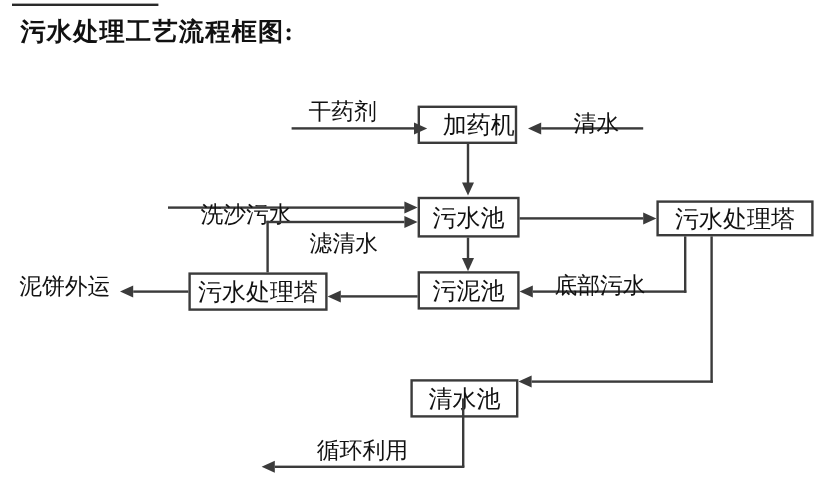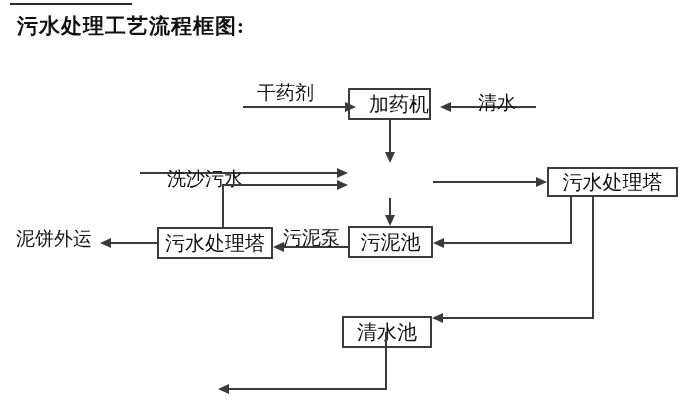--- a/index.html
+++ b/index.html
@@ -31,20 +31,23 @@
 
 <div class="canvas">
 
   <div class="artifact" style="left:10px; top:3px; width:122px; height:2px;"></div>
 
   <div class="title">污水处理工艺流程框图:</div>
 
   <div class="node" style="left:348px; top:88px;  width:83px;  height:32px;justify-content:flex-end;">
     <span>加药机</span>
   </div>
+  <div class="node" style="left:348px; top:164px; width:85px;  height:34px;">
+    <span>污水池</span>
+  </div>
   <div class="node" style="left:348px; top:226px; width:85px;  height:32px;">
     <span>污泥池</span>
   </div>
   <div class="node" style="left:547px; top:167px; width:131px; height:30px;">
     <span>污水处理塔</span>
   </div>
   <div class="node" style="left:157px; top:227px; width:116px; height:32px;">
     <span>污水处理塔</span>
   </div>
   <div class="node" style="left:342px; top:300px; width:90px;  height:32px;margin-top:16px;">
@@ -62,40 +65,42 @@
   <div class="v-line" style="left:389px; top:120px; height:33px;"></div>
   <div class="arr arr-d" style="left:385px; top:152px;"></div>
 
   <div class="h-line" style="left:140px; top:172px; width:197px;"></div>
   <div class="arr arr-r" style="left:337px; top:168px;"></div>
   <div class="lbl" style="left:167px; top:150px;margin-top:16px;">洗沙污水</div>
 
   <div class="v-line" style="left:222px; top:184px; height:43px;"></div>
   <div class="h-line" style="left:222px; top:184px; width:115px;"></div>
   <div class="arr arr-r" style="left:337px; top:180px;"></div>
+  <div class="lbl" style="left:258px; top:190px;">滤清水</div>
 
   <div class="h-line" style="left:433px; top:181px; width:103px;"></div>
   <div class="arr arr-r" style="left:536px; top:177px;"></div>
 
   <div class="v-line" style="left:389px; top:198px; height:17px;"></div>
   <div class="arr arr-d" style="left:385px; top:215px;"></div>
 
   <div class="v-line" style="left:570px; top:197px; height:47px;"></div>
   <div class="h-line" style="left:444px; top:242px; width:128px;"></div>
   <div class="arr arr-l" style="left:433px; top:238px;"></div>
+  <div class="lbl" style="left:462px; top:225px;">底部污水</div>
 
   <div class="h-line" style="left:284px; top:246px; width:64px;"></div>
   <div class="arr arr-l" style="left:273px; top:242px;"></div>
-  <div class="lbl" style="left:283px; top:225px;">污泥泵</div>
 
   <div class="h-line" style="left:111px; top:242px; width:46px;"></div>
   <div class="arr arr-l" style="left:100px; top:238px;"></div>
   <div class="lbl" style="left:16px; top:226px;text-align:right;">泥饼外运</div>
 
   <div class="v-line" style="left:592px; top:197px; height:122px;"></div>
   <div class="h-line" style="left:443px; top:317px; width:151px;"></div>
   <div class="arr arr-l" style="left:432px; top:313px;"></div>
 
   <div class="v-line" style="left:385px; top:332px; height:57px;"></div>
   <div class="h-line" style="left:229px; top:388px; width:158px;"></div>
   <div class="arr arr-l" style="left:218px; top:384px;"></div>
+  <div class="lbl" style="left:264px; top:363px;">循环利用</div>
 
 </div>
 
 </body></html>

